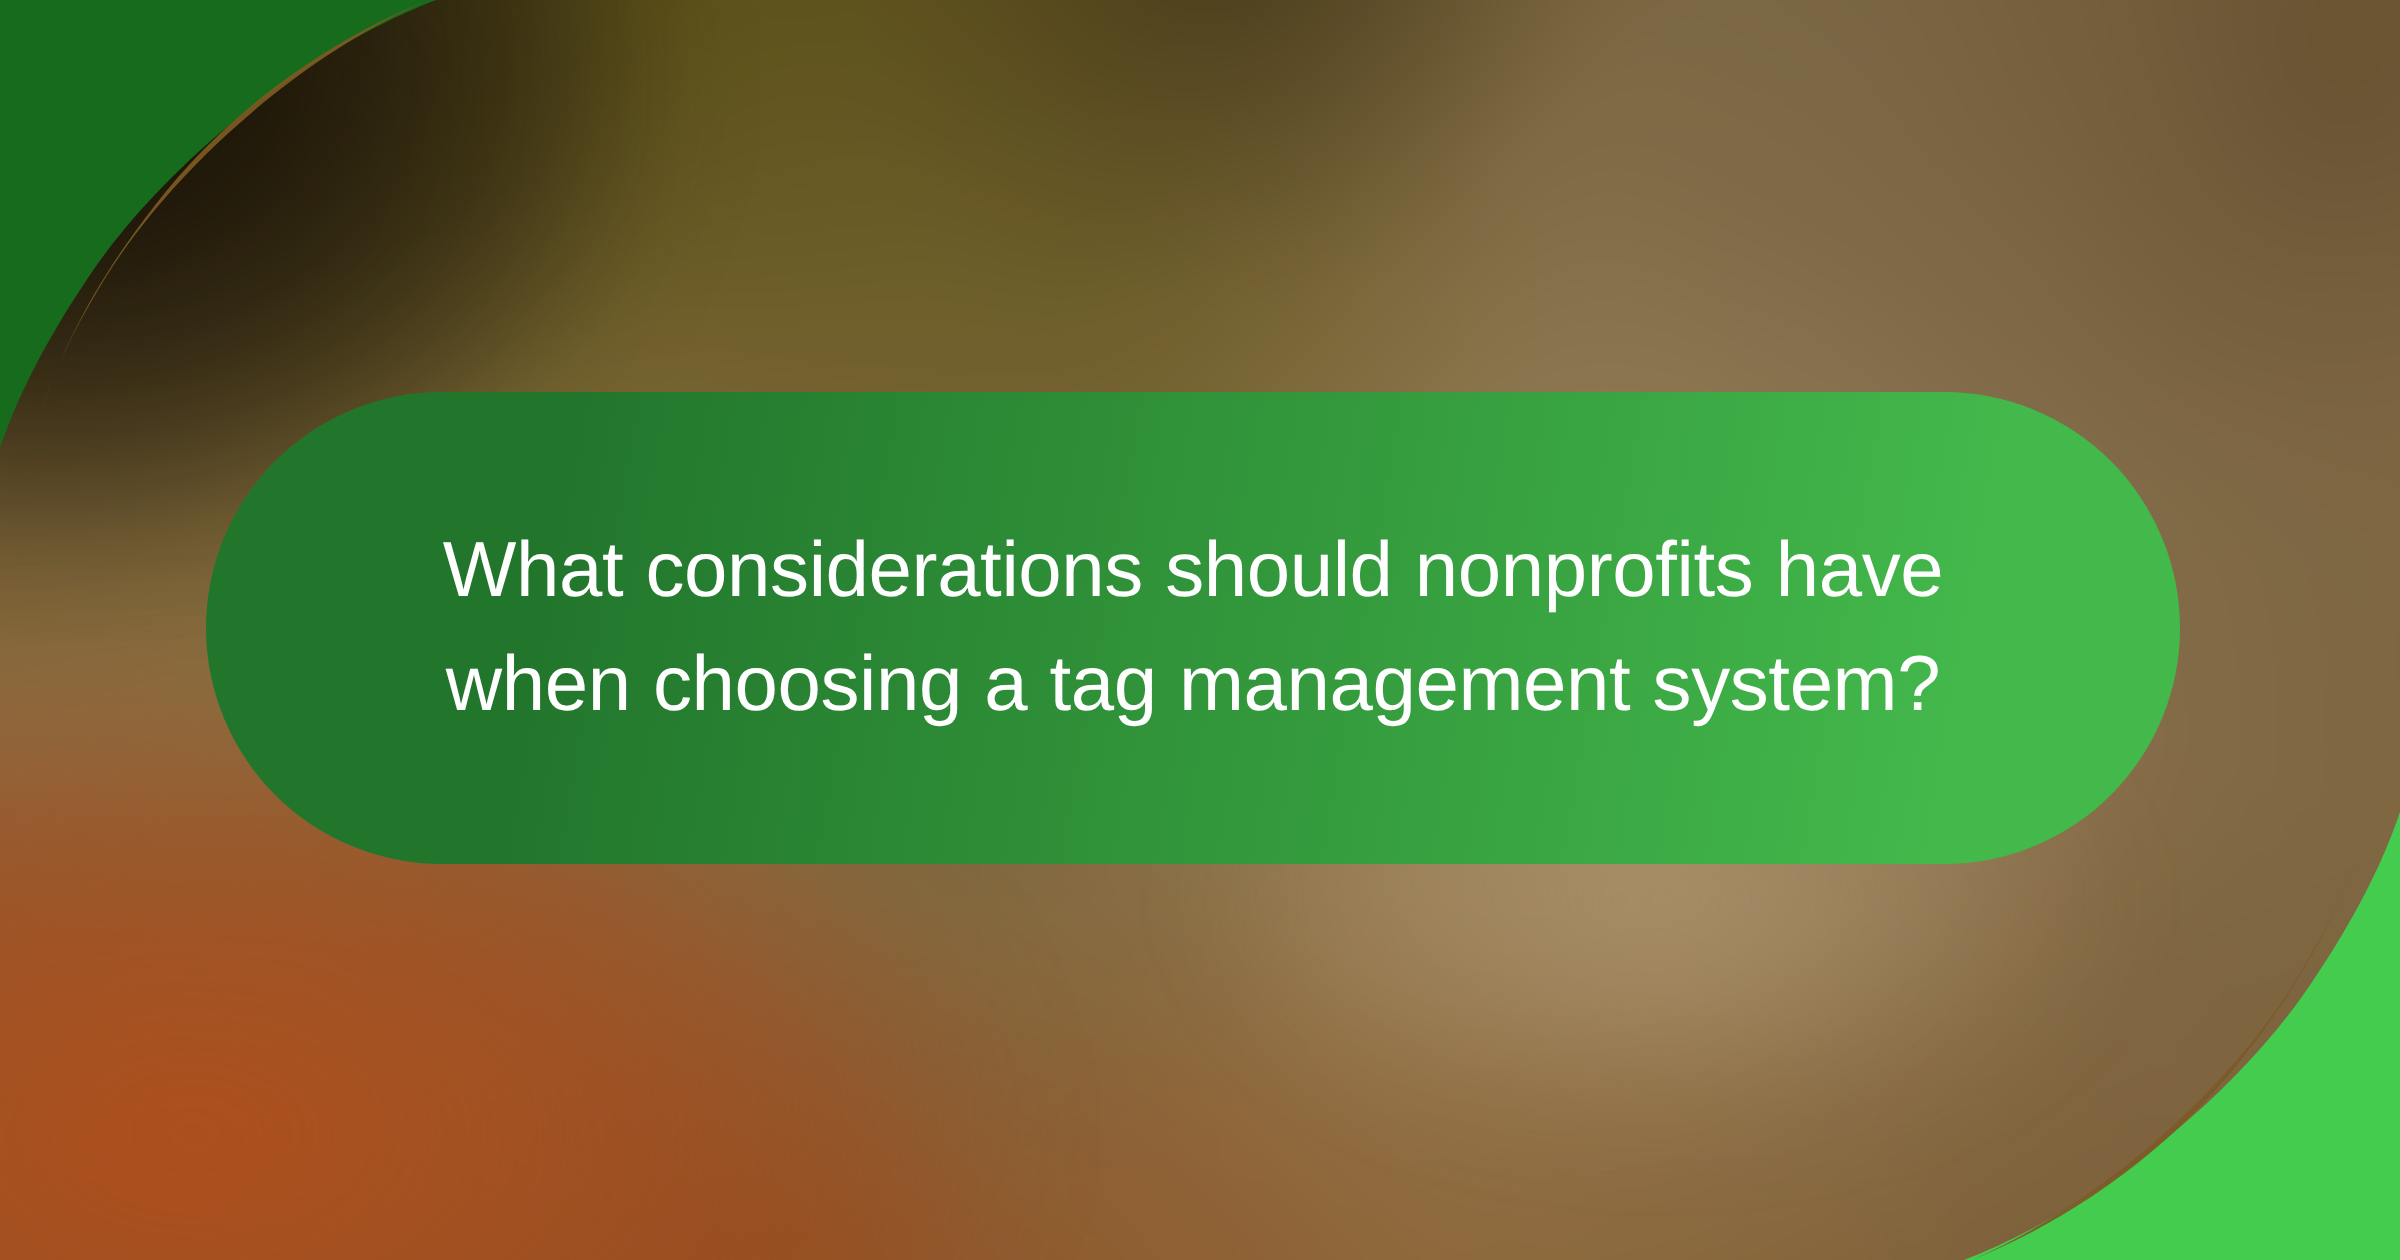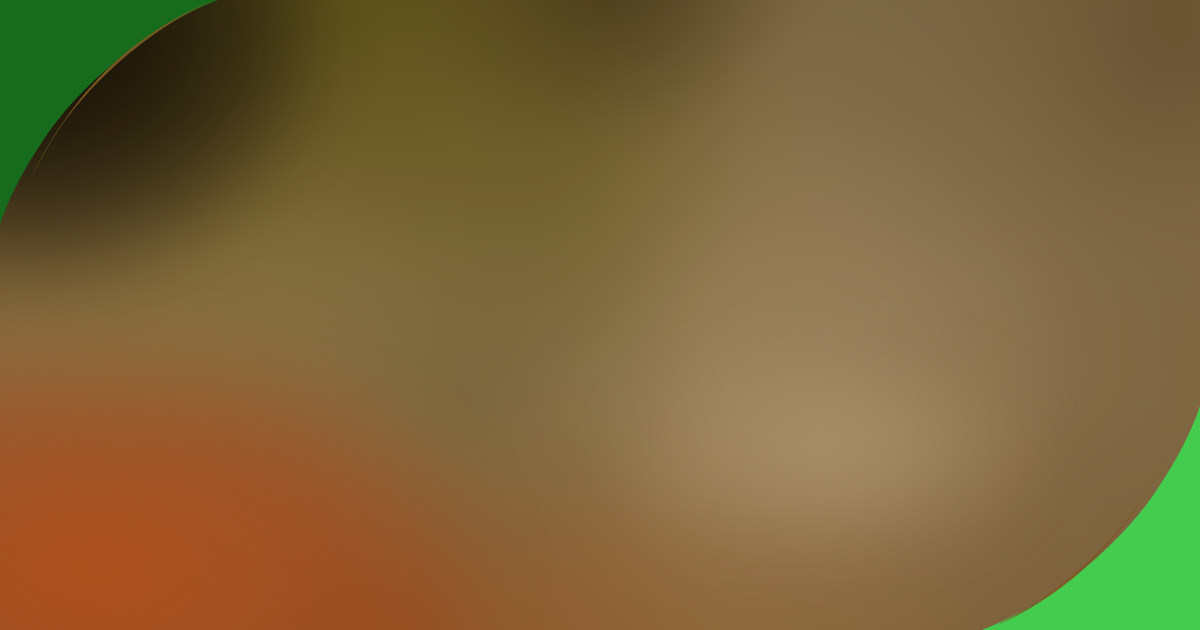--- a/index.html
+++ b/index.html
@@ -122,14 +122,17 @@
   <svg class="leaf tl" viewBox="0 0 330 250">
     <path d="M0,0 L218,0 C150,26 78,86 42,142 C22,172 8,200 0,224 Z" fill="#176b1c"></path>
     <path d="M214,0 C146,30 84,88 52,140 C36,166 26,188 20,208 C30,176 48,140 78,102 C112,58 160,22 214,0 Z" fill="#7a5a22" opacity="0.95"></path>
   </svg>
 
   <svg class="leaf br" viewBox="0 0 330 250">
     <path d="M330,250 L112,250 C180,224 252,164 288,108 C308,78 322,50 330,26 Z" fill="#44cc4e"></path>
     <path d="M116,250 C184,220 246,162 278,110 C294,84 304,62 310,42 C300,74 282,110 252,148 C218,192 170,228 116,250 Z" fill="#7d5a28" opacity="0.95"></path>
   </svg>
 
+  <div class="card" style="background: linear-gradient(100deg, rgb(34, 118, 44) 0%, rgb(34, 118, 44) 18%, rgb(67, 184, 75) 88%, rgb(67, 184, 75) 100%); border-radius: 118px;">
+    <div class="card-title" style="color: rgb(255, 255, 255);">What considerations should nonprofits have when choosing a tag management system?</div>
+  </div>
 
 </div>
 
 </body></html>

